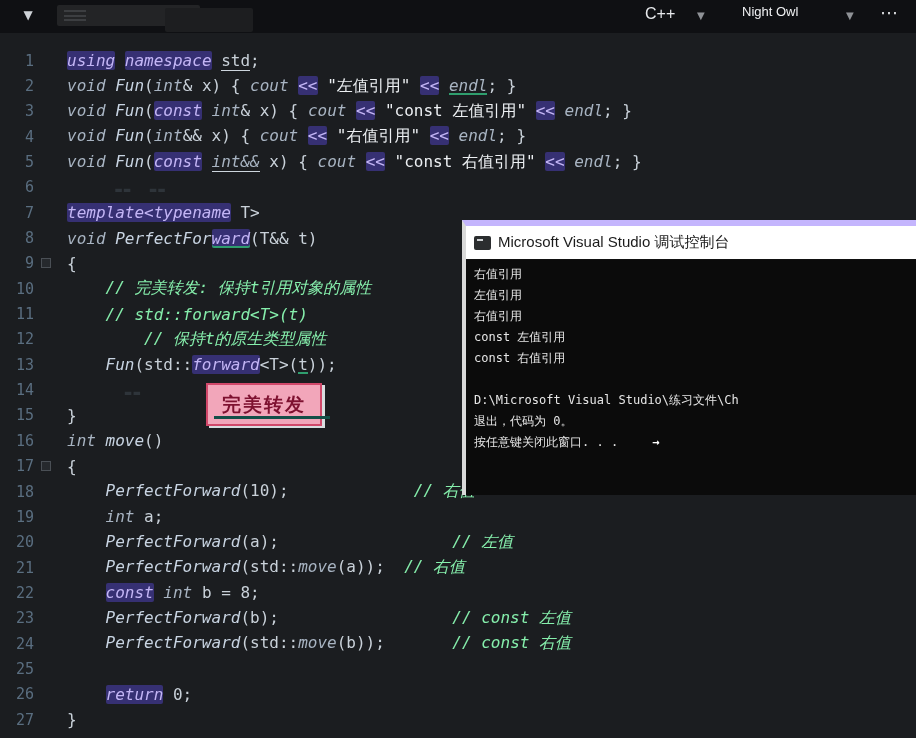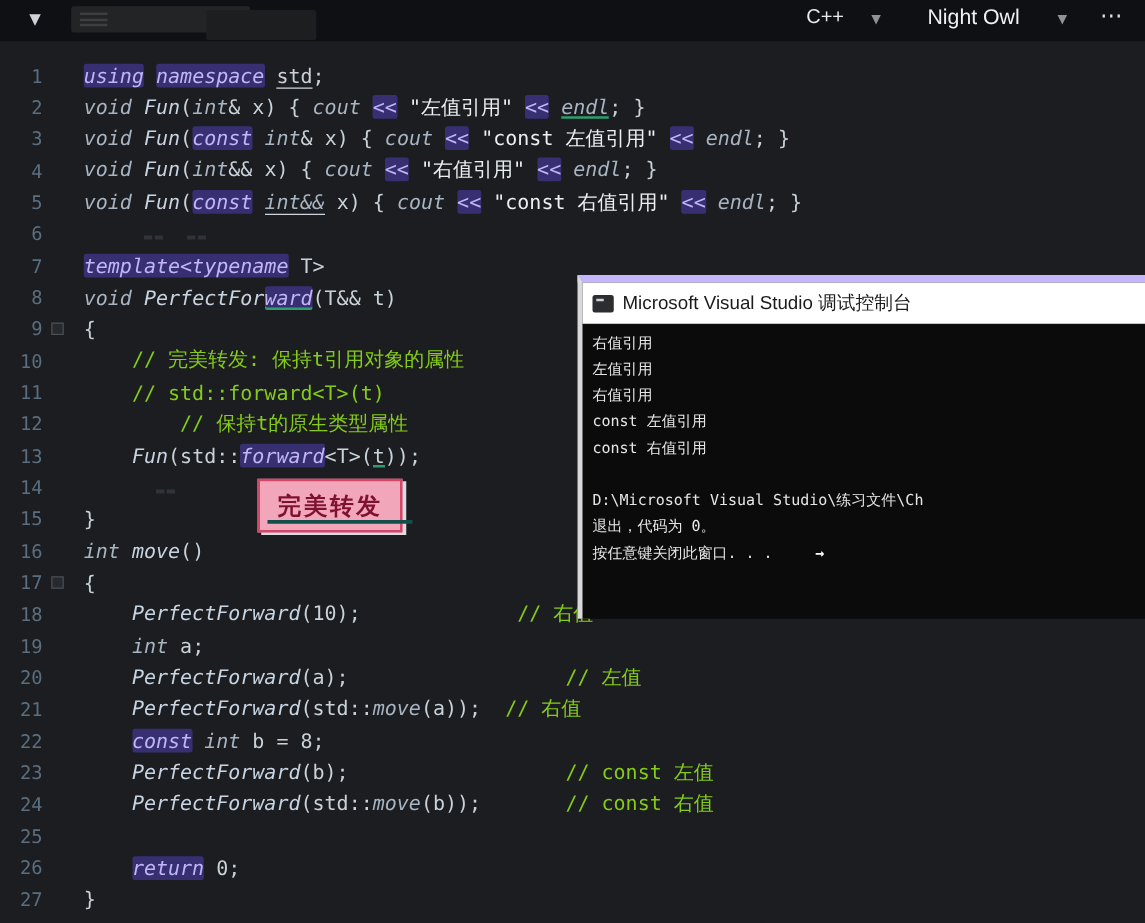--- a/index.html
+++ b/index.html
@@ -31,21 +31,21 @@
   .tb-redacted .bars::after {
     content:""; position:absolute; left:0; top:3px; width:22px; height:2px; background:#3c3e41;
   }
   .tb-block2 { position:absolute; left:108px; top:3px; width:88px; height:24px; background:#1d1e20; border-radius:2px; }
   .tb-lang {
     position:absolute; left:645px; top:5px; color:#e7e9ec; font-size:16px;
     font-family:"Liberation Sans", sans-serif;
   }
   .tb-lang-car { position:absolute; left:697px; top:10px; color:#8f9296; font-size:10px; font-family:"DejaVu Sans", sans-serif; }
   .tb-theme {
-    position:absolute; left:742px; top:4px; color:#f0f1f3; font-size:17px;
+    position:absolute; left:742px; top:4px; color:#f0f1f3; font-size:13px;
     font-family:"Liberation Sans", sans-serif;
   }
   .tb-theme-car { position:absolute; left:846px; top:10px; color:#8f9296; font-size:10px; font-family:"DejaVu Sans", sans-serif; }
   .tb-more {
     position:absolute; left:880px; top:2px; color:#dadcdf; font-size:18px;
     letter-spacing:1px; font-family:"DejaVu Sans", sans-serif;
   }
 
   
   .code { position:absolute; left:0; top:48px; width:916px; }
@@ -56,21 +56,21 @@
   .gfold { width:23px; flex:none; }
   .foldbox {
     display:block; width:10px; height:10px; margin-left:7px;
     background:#26292d; border:1px solid #4a4f55;
   }
   .content { white-space:pre; font-size:16px; color:#c9d1d9;padding-left:10px; }
   .seg.k  { font-style:italic; color:#a8b4c2; }
   .seg.fn { font-style:italic; color:#c8d4e2;text-align:right; }
   .seg.kh { font-style:italic; color:#c3b5f5; background:#363073; border-radius:2px; }
   .seg.s  { color:#eceff2; }
-  .seg.cm { color:#84cc16; }
+  .seg.cm { font-style:italic; color:#86efac; }
   .seg.a  { color:#2e343a; font-size:11px; letter-spacing:2px; }
   .seg.u  { border-bottom:1px solid #cdd5dd; }
   .seg.g  { box-shadow:inset 0 -2px 0 #2f9e6e; }
 
   
   .annotation {
     position:absolute; left:206px; top:383px; width:116px; height:43px;
     background:#f2a6ba; border:2px solid #d1486a;
     box-shadow:3px 2px 0 0 #d9dde0;
     display:flex; align-items:center; justify-content:center;

